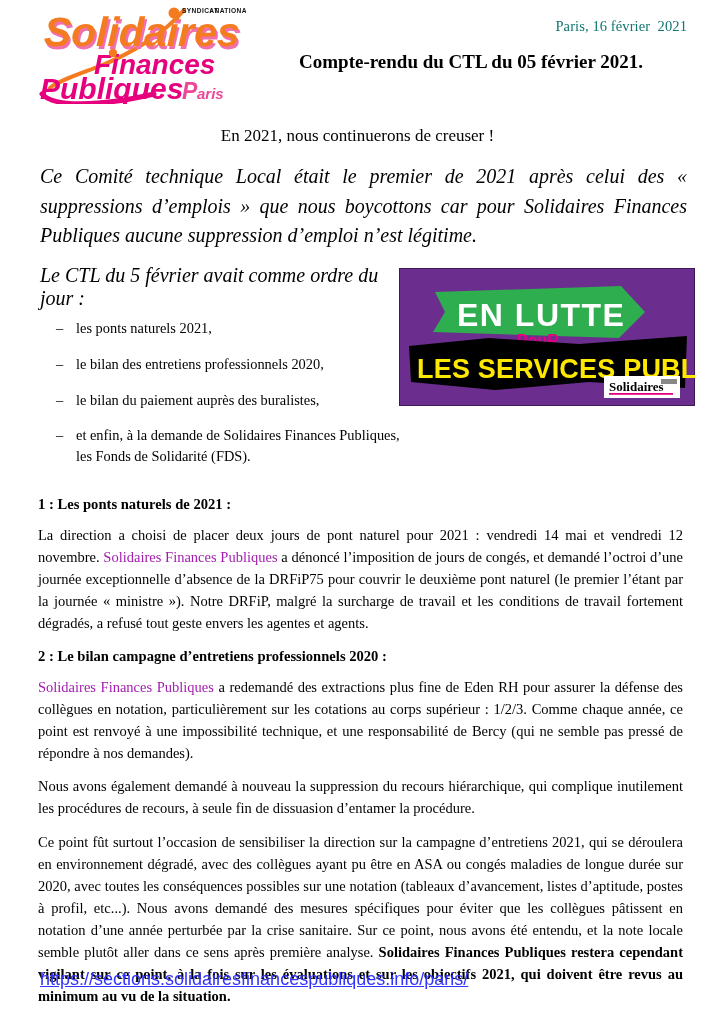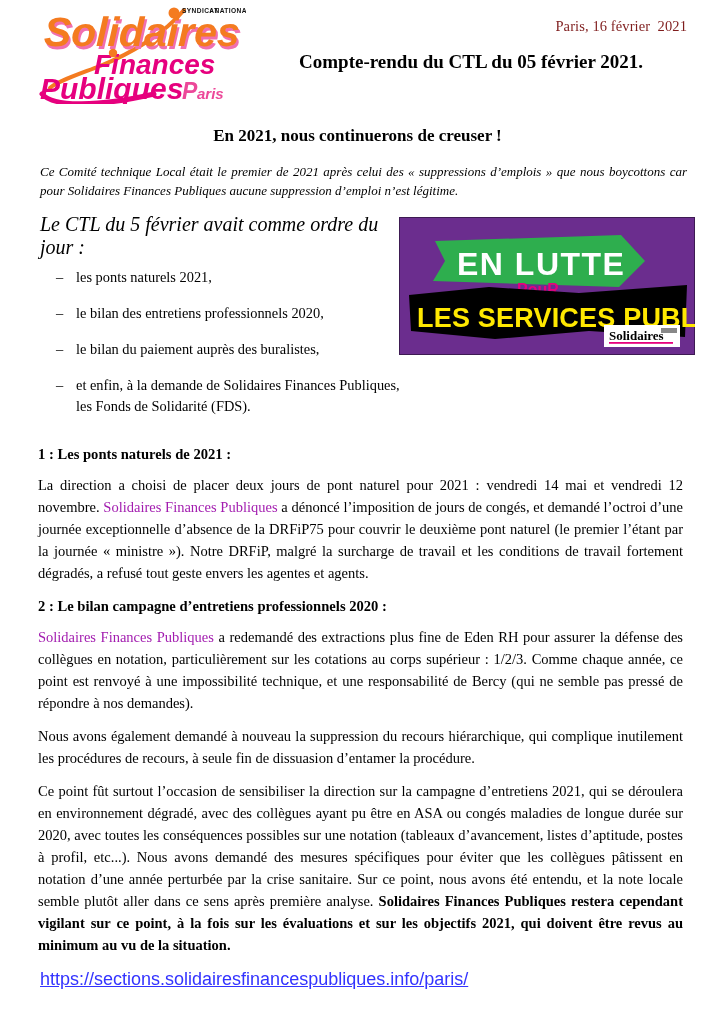--- a/index.html
+++ b/index.html
@@ -43,46 +43,46 @@
   .header-right {
     position: absolute;
     right: 0px;
     top: 18px;
     width: 420px;
     text-align: right;
   }
   .dateline {
     font-family: "Liberation Serif", serif;
     font-size: 14.5px;
-    color: #7f1d1d;
+    color: #0f766e;
     letter-spacing: 0.1px;
     white-space: pre;
   }
   .doc-title {
     margin-top: 16px;
     font-size: 19px;
     font-weight: bold;
     text-align: center;
     padding-right: 12px;
     white-space: nowrap;
   }
 
   
   .headline {
     text-align: center;
     font-size: 17px;
-    font-weight: bold;
+    font-weight: normal;
     margin: 14px 0 0 0;
     padding-right: 6px;
   }
 
   
   .intro {
     font-style: italic;
-    font-size: 13px;
+    font-size: 20px;
     line-height: 1.48;
     text-align: justify;
     margin: 16px 0 0 6px;
   }
 
   .orderline {
     font-style: italic;
     font-size: 20px;
     margin: 13px 0 0 6px;
   }

